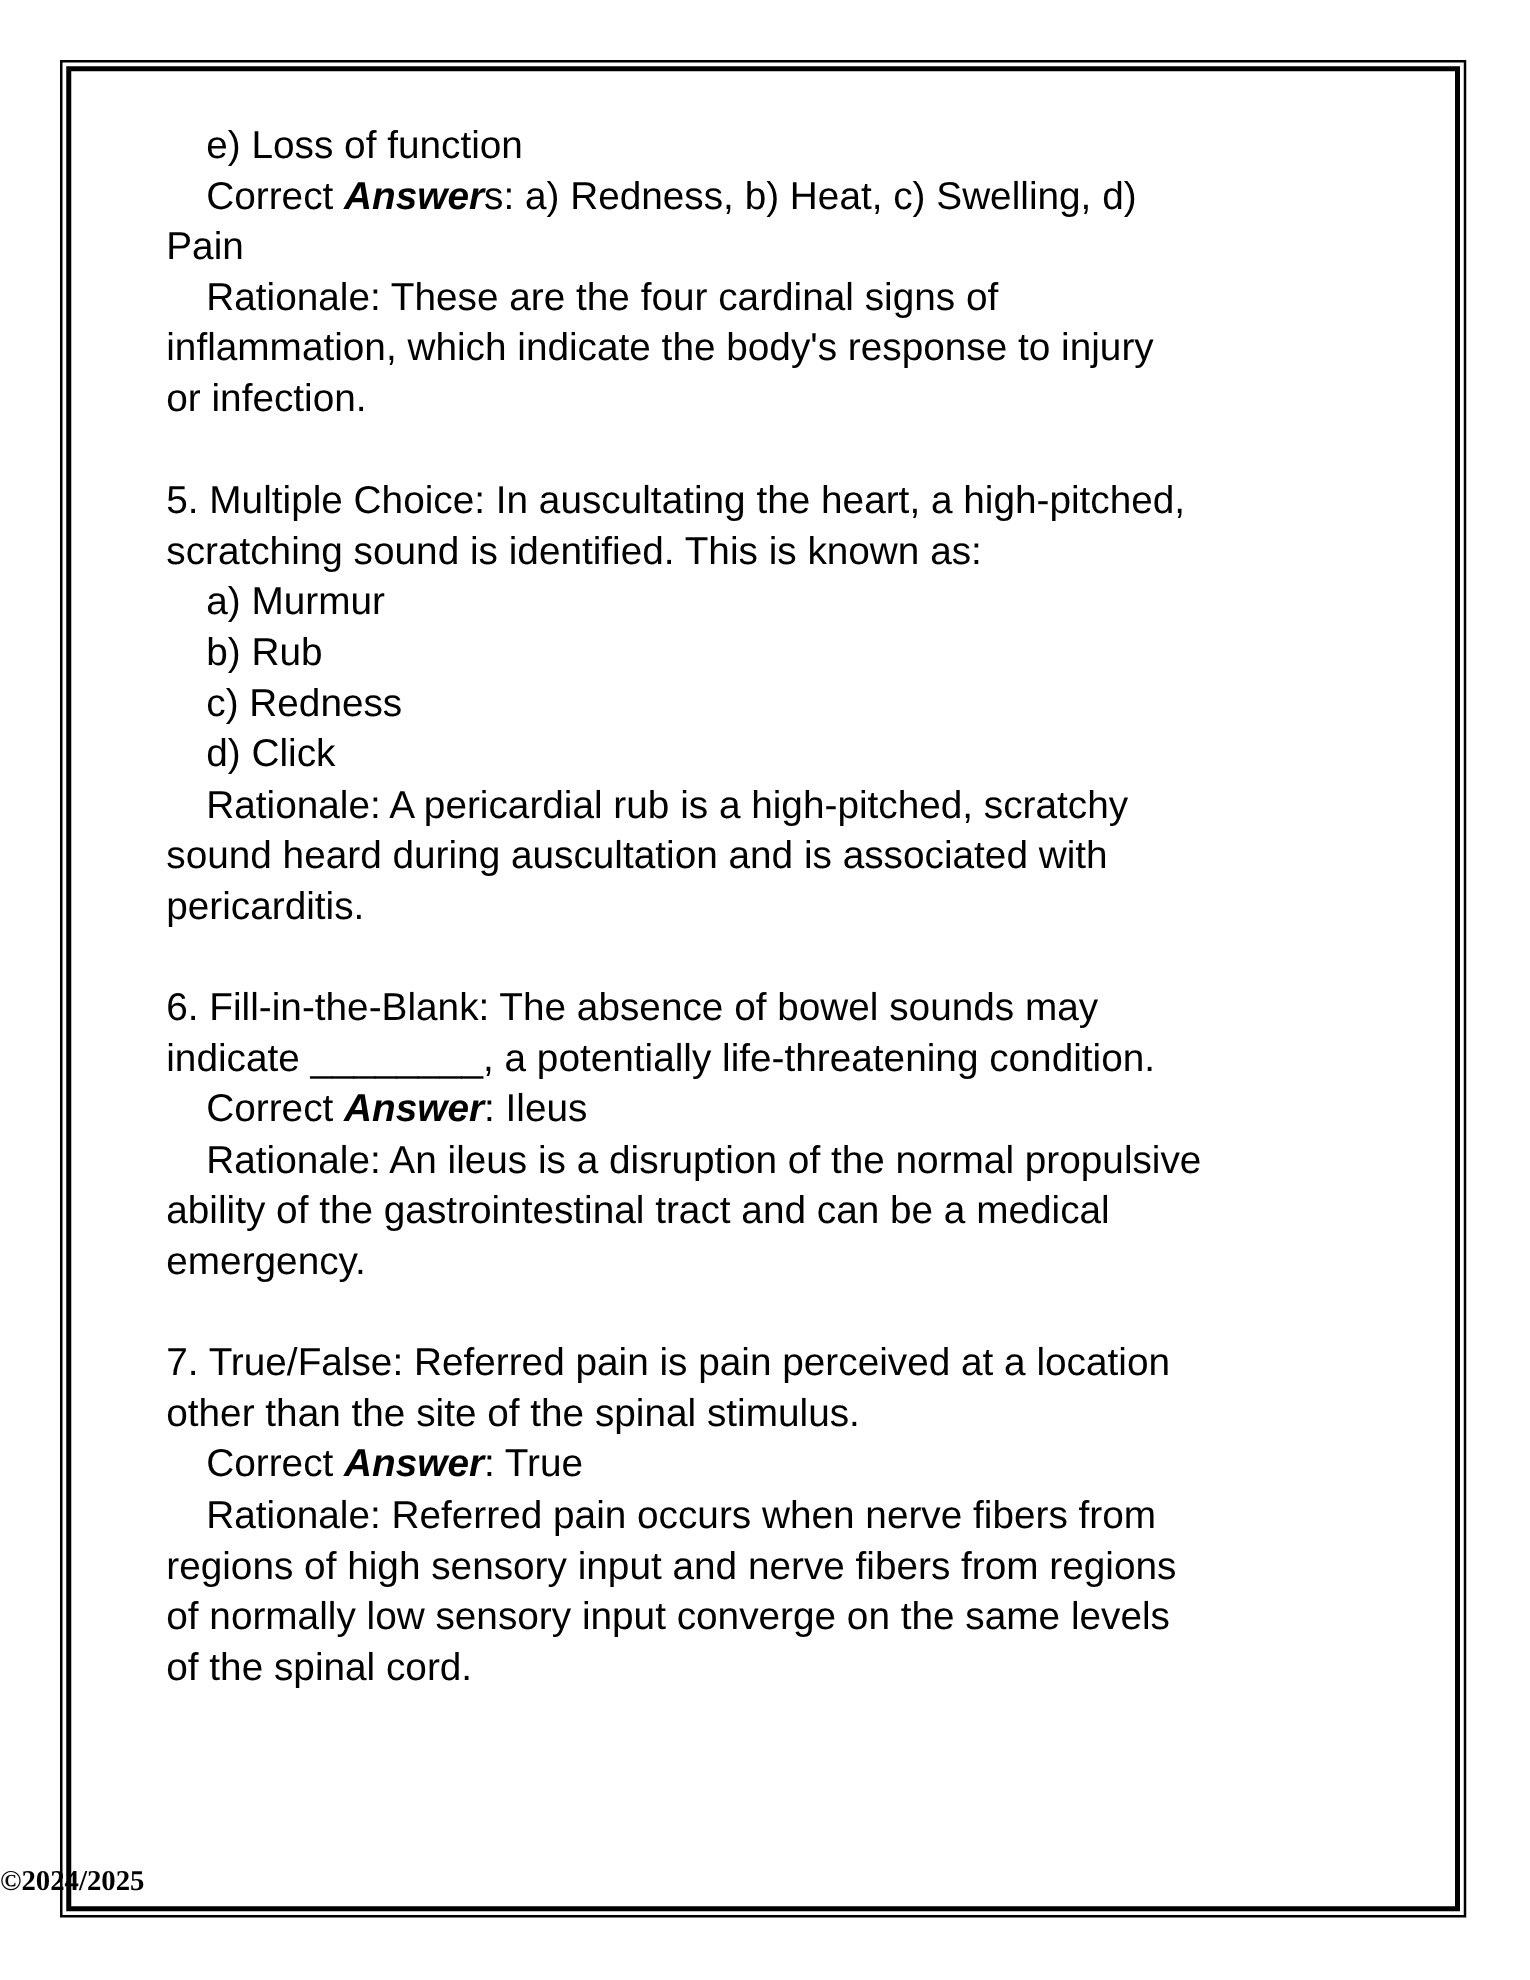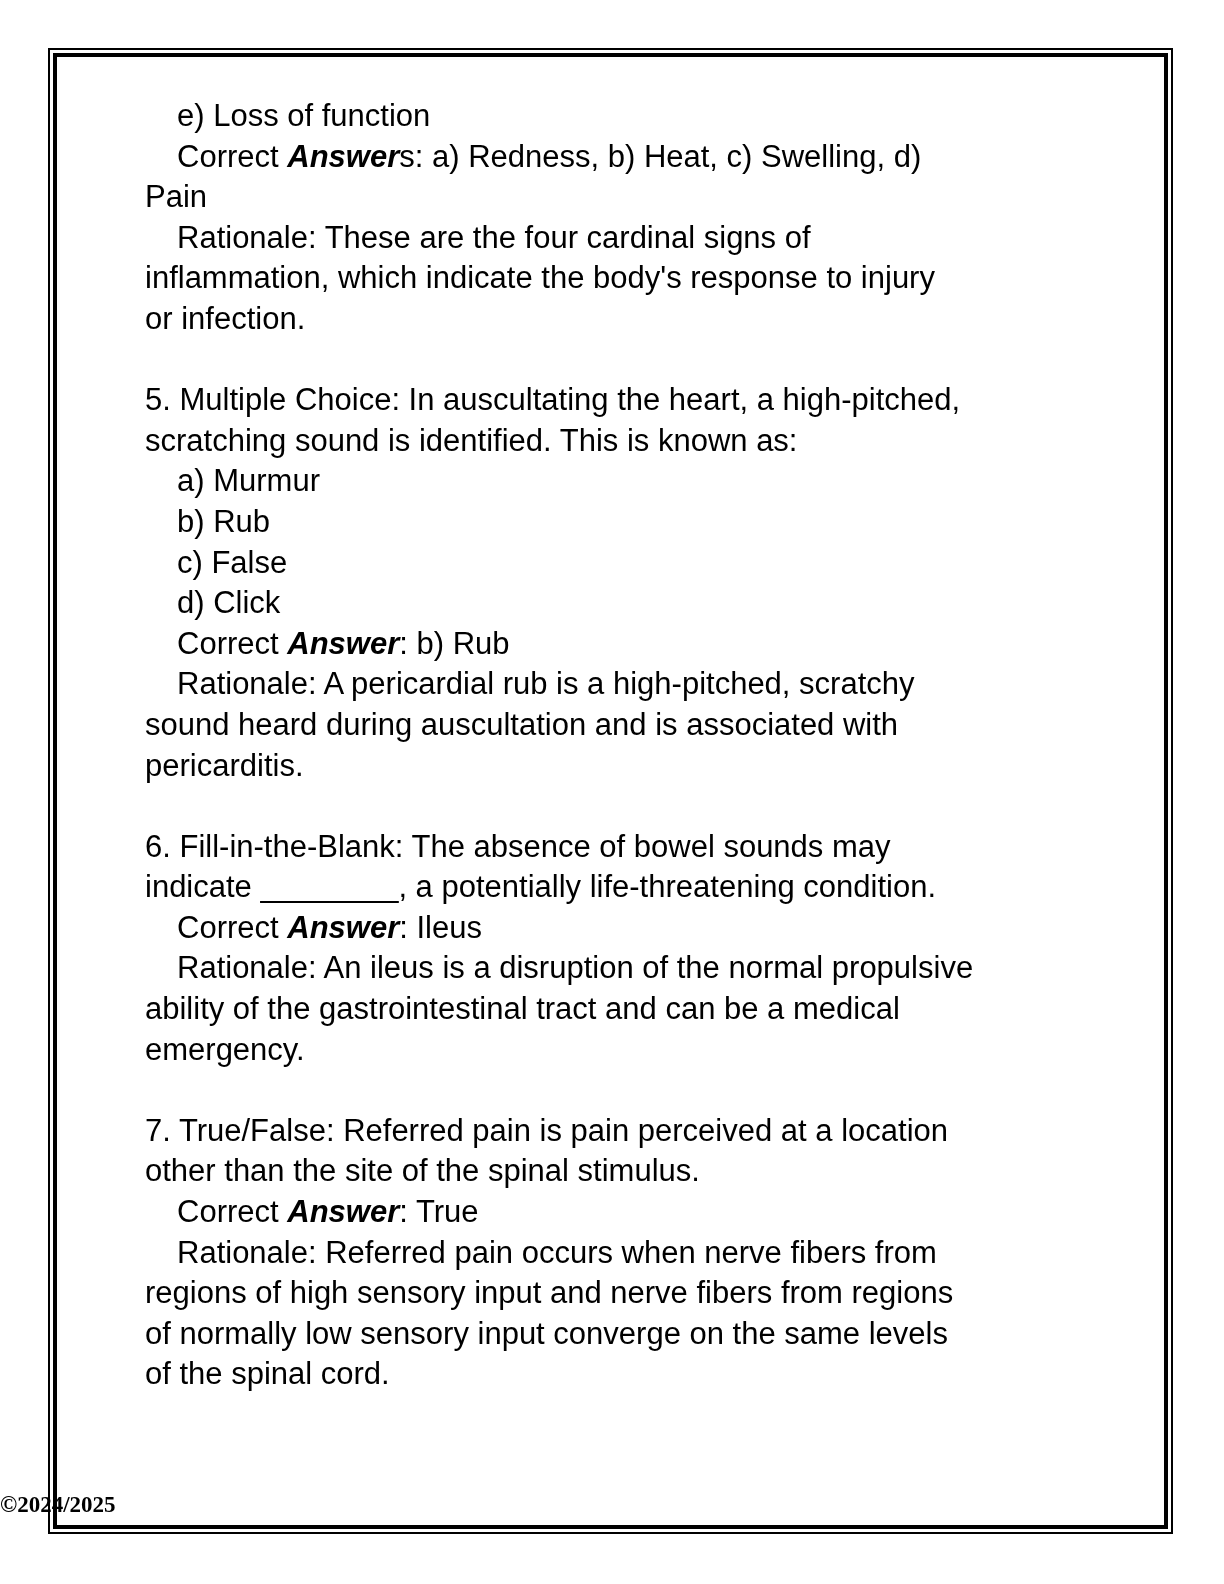--- a/index.html
+++ b/index.html
@@ -36,21 +36,20 @@
   }
   
   .doc-text {
     position: absolute;
     left: 133px;
     top: 96px;
     width: 970px;
     font-size: 31px;
     line-height: 40.6px;
     color: #000000;
-    margin-left: 12px;
   }
   .line {
     white-space: pre;
     height: 40.6px;
   }
   .line.indent {
     padding-left: 32px;
   }
   .bold {
     font-weight: bold;
@@ -81,23 +80,22 @@
       <div class="line indent"><span>Correct </span><span class="bold">Answer</span><span>s: a) Redness, b) Heat, c) Swelling, d)</span></div>
       <div class="line"><span>Pain</span></div>
       <div class="line indent"><span>Rationale: These are the four cardinal signs of</span></div>
       <div class="line"><span>inflammation, which indicate the body's response to injury</span></div>
       <div class="line"><span>or infection.</span></div>
       <div class="line">&nbsp;</div>
       <div class="line"><span>5. Multiple Choice: In auscultating the heart, a high-pitched,</span></div>
       <div class="line"><span>scratching sound is identified. This is known as:</span></div>
       <div class="line indent"><span>a) Murmur</span></div>
       <div class="line indent"><span>b) Rub</span></div>
-      <div class="line indent"><span>c) False</span></div>
+      <div class="line indent"><span>c) Redness</span></div>
       <div class="line indent"><span>d) Click</span></div>
-      <div class="line indent"><span>Correct </span><span class="bold">Answer</span><span>: b) Rub</span></div>
       <div class="line indent"><span>Rationale: A pericardial rub is a high-pitched, scratchy</span></div>
       <div class="line"><span>sound heard during auscultation and is associated with</span></div>
       <div class="line"><span>pericarditis.</span></div>
       <div class="line">&nbsp;</div>
       <div class="line"><span>6. Fill-in-the-Blank: The absence of bowel sounds may</span></div>
       <div class="line"><span>indicate ________, a potentially life-threatening condition.</span></div>
       <div class="line indent"><span>Correct </span><span class="bold">Answer</span><span>: Ileus</span></div>
       <div class="line indent"><span>Rationale: An ileus is a disruption of the normal propulsive</span></div>
       <div class="line"><span>ability of the gastrointestinal tract and can be a medical</span></div>
       <div class="line"><span>emergency.</span></div>

